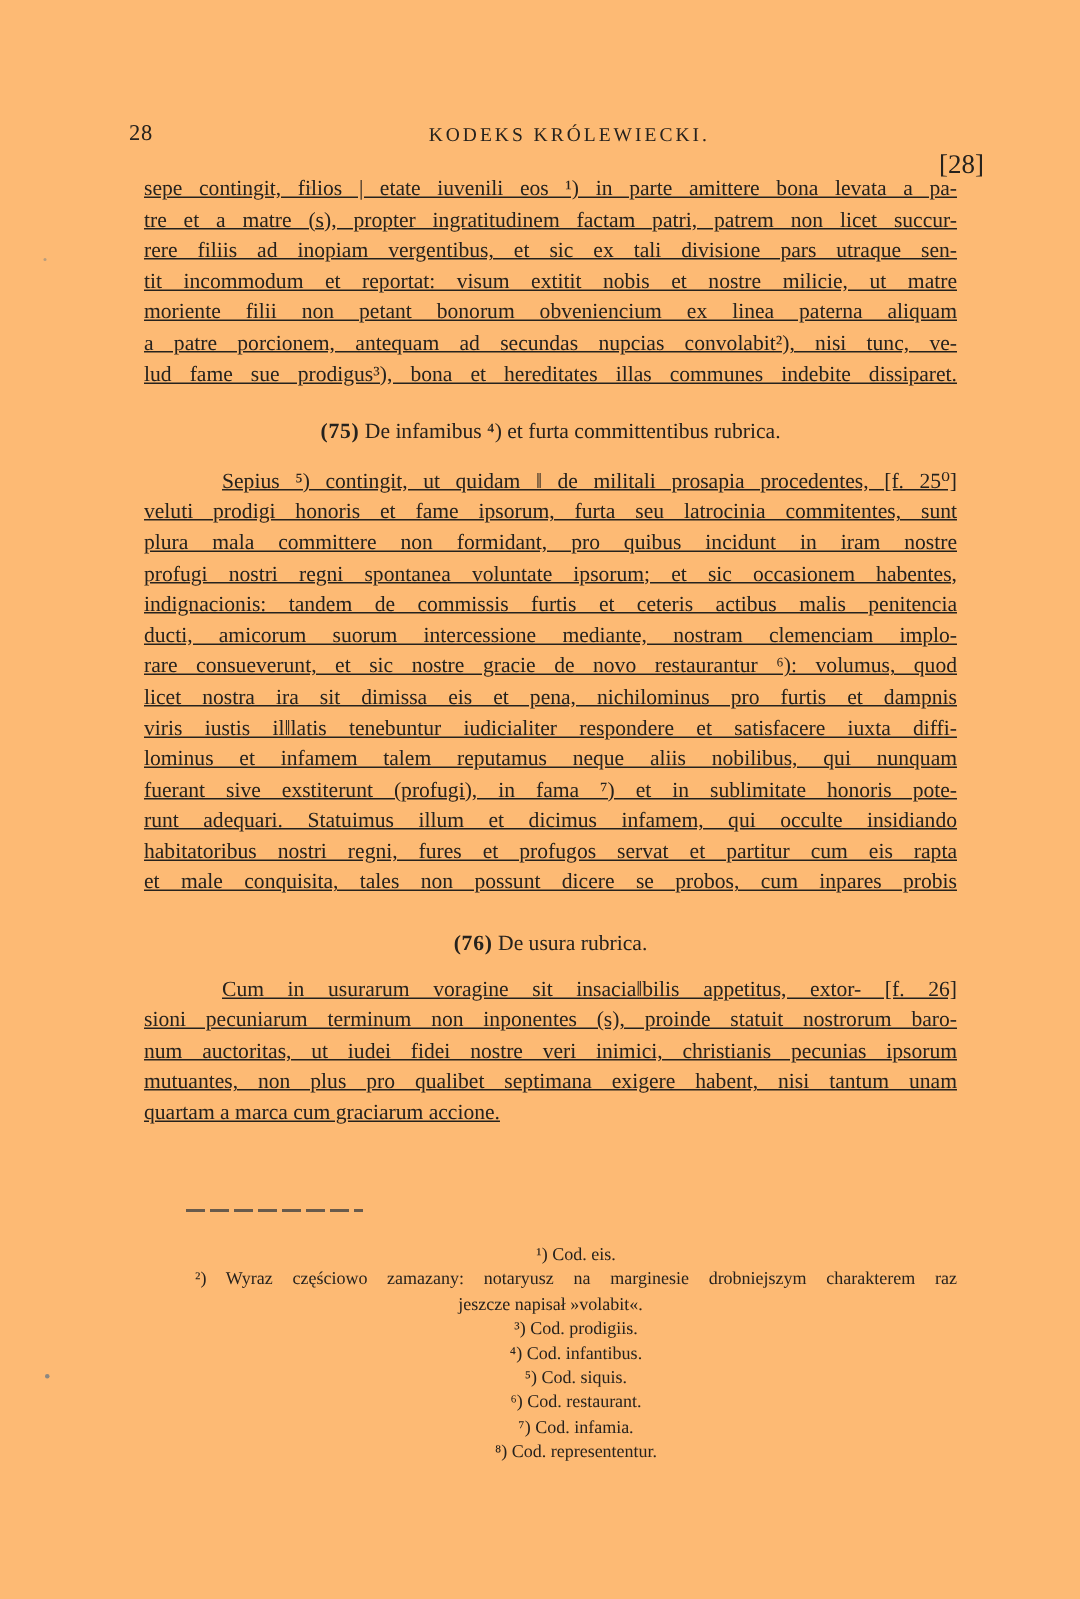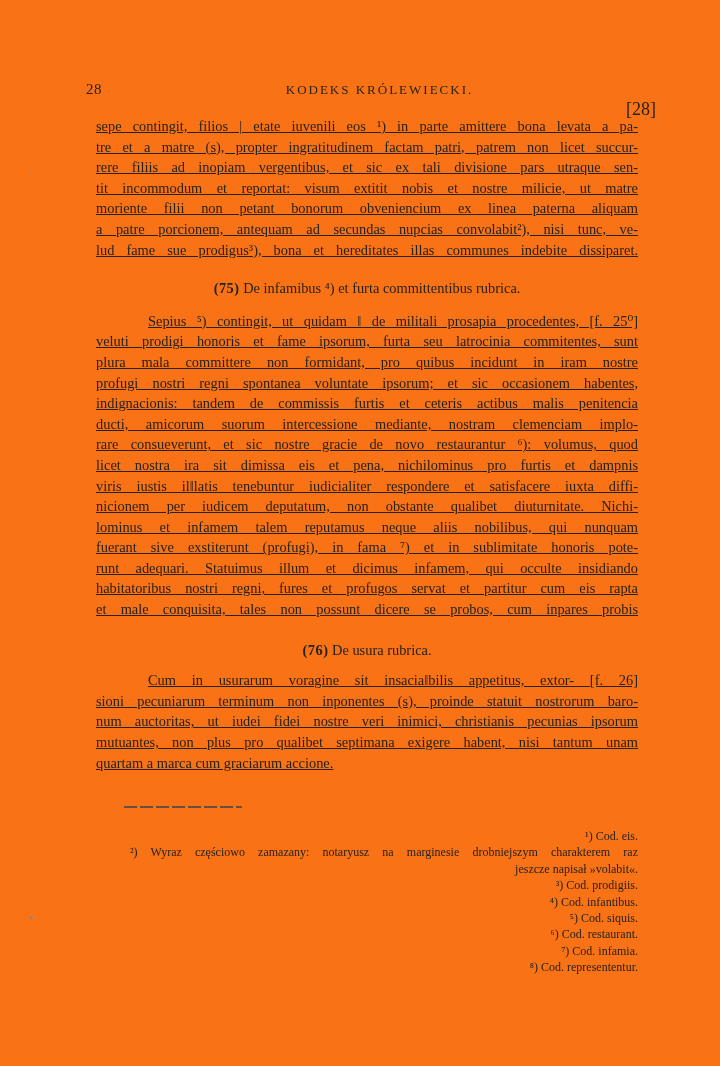--- a/index.html
+++ b/index.html
@@ -1,20 +1,20 @@
 <!DOCTYPE html>
 <html><head>
 <meta charset="utf-8">
 <style>
   html,body { margin:0; padding:0; background:#e8e6e2; }
   .page {
     position:relative;
     width:720px; height:1066px;
     margin:0 auto;
-    background:#f97316;
+    background:#fdba74;
     font-family:"Liberation Serif","DejaVu Serif",serif;
     color:#26221d;
     overflow:hidden;
   }
 
   
   .header { position:absolute; left:86px; top:80px; width:572px; height:22px; }
   .header .pn   { position:absolute; left:0;  top:1px; font-size:15px; letter-spacing:.5px; }
   .header .title{ position:absolute; left:50%; top:2px; transform:translateX(-46%);
                   font-size:13px; letter-spacing:2px; white-space:nowrap;text-align:right; }
@@ -32,21 +32,21 @@
   .heading .num { font-weight:bold; letter-spacing:.5px;margin-top:46px; }
 
   
   .fn-divider { position:absolute; left:124px; top:806px; width:118px; height:2px;
                 background:repeating-linear-gradient(90deg,#4e4a45 0 13px, rgba(0,0,0,0) 13px 16px);
                 opacity:.85; }
 
   
   .footnotes { position:absolute; left:96px; top:828px; width:542px;
                font-size:12px; line-height:16.4px; }
-  .fn-line { text-align:right; }
+  .fn-line { text-align:center; }
   .fn-first { text-indent:34px; }
   .fn-just { text-align:justify; text-align-last:justify; }
 
   
   .dot { position:absolute; border-radius:50%; background:#8c8882; }
   .dot.d1 { left:30px;  top:916px; width:3px; height:3px; }
   .dot.d2 { left:29px;  top:172px; width:2px; height:2px; opacity:.6; }
   .dot.d3 { left:206px; top:124px; width:2px; height:2px; opacity:.55; }
 </style>
 </head>
@@ -74,21 +74,20 @@
       <div class="para">
         <div class="line ind">Sepius ⁵) contingit, ut quidam ‖ de militali prosapia procedentes, [f. 25⁰]</div>
         <div class="line">veluti prodigi honoris et fame ipsorum, furta seu latrocinia commitentes, sunt</div>
         <div class="line">plura mala committere non formidant, pro quibus incidunt in iram nostre</div>
         <div class="line">profugi nostri regni spontanea voluntate ipsorum; et sic occasionem habentes,</div>
         <div class="line">indignacionis: tandem de commissis furtis et ceteris actibus malis penitencia</div>
         <div class="line">ducti, amicorum suorum intercessione mediante, nostram clemenciam implo-</div>
         <div class="line">rare consueverunt, et sic nostre gracie de novo restaurantur ⁶): volumus, quod</div>
         <div class="line">licet nostra ira sit dimissa eis et pena, nichilominus pro furtis et dampnis</div>
         <div class="line">viris iustis il‖latis tenebuntur iudicialiter respondere et satisfacere iuxta diffi-</div>
-        <div class="line">nicionem per iudicem deputatum, non obstante qualibet diuturnitate. Nichi-</div>
         <div class="line">lominus et infamem talem reputamus neque aliis nobilibus, qui nunquam</div>
         <div class="line">fuerant sive exstiterunt (profugi), in fama ⁷) et in sublimitate honoris pote-</div>
         <div class="line">runt adequari. Statuimus illum et dicimus infamem, qui occulte insidiando</div>
         <div class="line">habitatoribus nostri regni, fures et profugos servat et partitur cum eis rapta</div>
         <div class="line">et male conquisita, tales non possunt dicere se probos, cum inpares probis</div>
       </div>
       <div class="heading h2"><span class="num">(76)</span><span> De usura rubrica.</span></div>
       <div class="para">
         <div class="line ind">Cum in usurarum voragine sit insacia‖bilis appetitus, extor- [f. 26]</div>
         <div class="line">sioni pecuniarum terminum non inponentes (s), proinde statuit nostrorum baro-</div>

